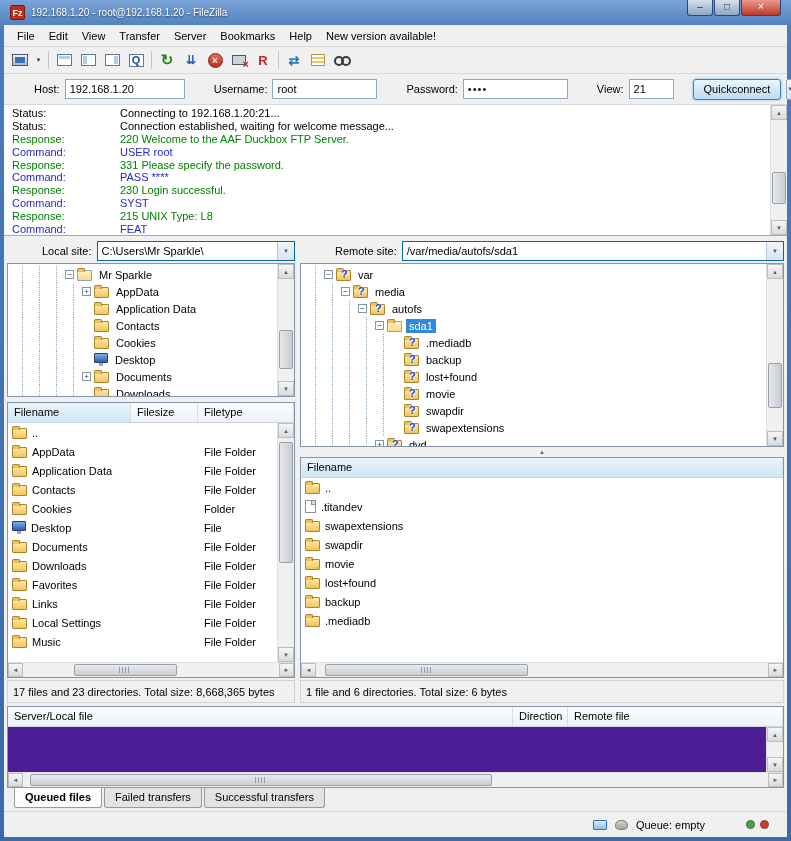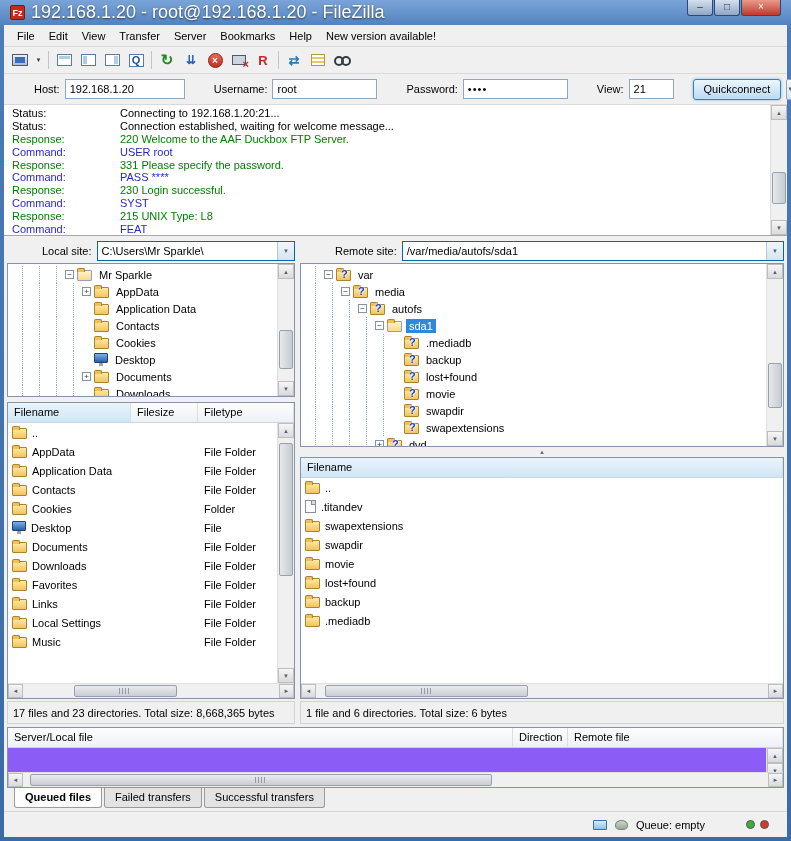--- a/index.html
+++ b/index.html
@@ -1,21 +1,21 @@
 <!DOCTYPE html>
 <html><head>
 <meta charset="utf-8">
 <style>
   *{box-sizing:border-box;margin:0;padding:0;}
   html,body{background:#8ea3bd;}
   body{font-family:"Liberation Sans",sans-serif;font-size:11px;color:#000;width:791px;}
   .window{width:791px;height:841px;padding:0 4px 4px;background:linear-gradient(#7aa4d8,#4a7cba 30px,#3a6aa8);display:flex;flex-direction:column;}
   .titlebar{height:25px;display:flex;align-items:center;position:relative;padding:0 6px;flex:none;}
   .app-icon{width:15px;height:15px;background:#bf2e1a;border:1px solid #7e1708;border-radius:2px;color:#fff;font-weight:bold;font-size:9px;display:flex;align-items:center;justify-content:center;margin-right:6px;flex:none;}
-  .title-text{color:#fff;text-shadow:0 1px 2px rgba(0,0,0,.6);font-size:18px;}
+  .title-text{color:#fff;text-shadow:0 1px 2px rgba(0,0,0,.6);font-size:10px;}
   .win-controls{position:absolute;right:6px;top:0;display:flex;}
   .wbtn{width:26px;height:16px;margin-left:1px;border:1px solid #29497a;border-top:none;border-radius:0 0 3px 3px;background:linear-gradient(#d5e0ee,#8fa6c2);color:#1d3050;font-size:10px;line-height:13px;text-align:center;}
   .wbtn.close{width:40px;background:linear-gradient(#eb9a8b,#c0392b);color:#fff;}
   .content{flex:1;min-height:0;background:#f0f0f0;display:flex;flex-direction:column;}
   
   .menubar{height:22px;flex:none;display:flex;align-items:center;padding-left:6px;border-bottom:1px solid #d9d9d9;}
   .menu-item{padding:3px 7px;}
   .toolbar{height:27px;flex:none;display:flex;align-items:center;padding-left:4px;border-bottom:1px solid #d9d9d9;}
   .tb-btn{width:24px;height:22px;border:1px solid transparent;background:none;display:flex;align-items:center;justify-content:center;padding:0;}
   .tb-drop{width:13px;height:22px;border:none;background:none;font-size:7px;color:#333;padding:0;}
@@ -105,21 +105,21 @@
   .rows{flex:1;min-width:0;overflow:hidden;}
   .lrow{height:19px;display:flex;align-items:center;}
   .c-name{width:123px;flex:none;display:flex;align-items:center;padding-left:4px;overflow:hidden;}
   .c-name-full{flex:1;display:flex;align-items:center;padding-left:4px;overflow:hidden;}
   .c-size{width:67px;flex:none;text-align:right;padding-right:8px;}
   .c-type{flex:1;padding-left:6px;white-space:nowrap;overflow:hidden;}
   .fname{margin-left:5px;white-space:nowrap;}
   .pane-status{height:23px;flex:none;display:flex;align-items:center;padding:0 5px;border:1px solid #d2d2d2;background:#f0f0f0;margin-top:2px;white-space:nowrap;overflow:hidden;}
   
   .queue{flex:none;padding:0 3px;}
-  .qlist{border:1px solid #8595a9;background:#8b5cf6;height:61px;display:flex;flex-direction:column;overflow:hidden;}
+  .qlist{border:1px solid #8595a9;background:#4c1d95;height:82px;display:flex;flex-direction:column;overflow:hidden;}
   .qbody{flex:1;display:flex;min-height:0;}
   .tabs{height:23px;flex:none;display:flex;align-items:flex-start;padding-left:10px;}
   .tab{padding:3px 10px 4px;border:1px solid #9a9a9a;border-top:none;border-radius:0 0 3px 3px;background:#e3e3e3;margin-right:2px;}
   .tab.active{background:#fdfdfd;font-weight:bold;}
   
   .statusbar{height:26px;flex:none;display:flex;align-items:center;justify-content:flex-end;padding:0 10px;border-top:1px solid #d4d4d4;background:#f0f0f0;}
   .statusbar > *{margin-left:8px;}
   .sbic-net{width:14px;height:10px;border:1px solid #3a6db8;border-radius:1px;background:linear-gradient(#d8ecfc,#8fc0e8);}
   .sbic-spd{width:13px;height:10px;border:1px solid #7a8876;border-radius:50% 50% 40% 40%;background:linear-gradient(#cfd6cc,#9aa896);}
   .ind-wrap{display:flex;margin-left:36px;margin-right:8px;}

